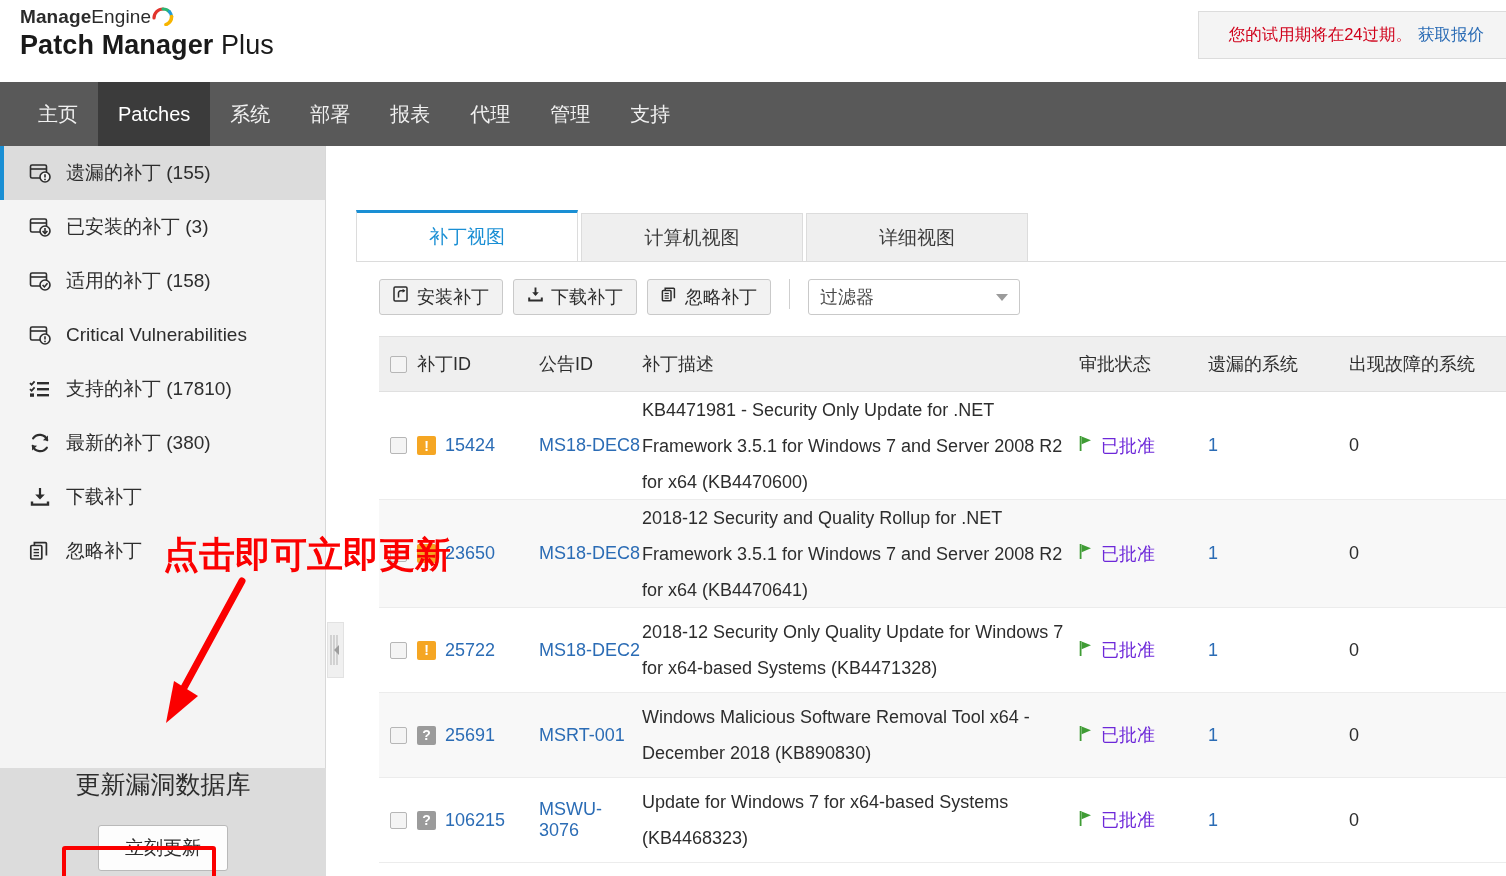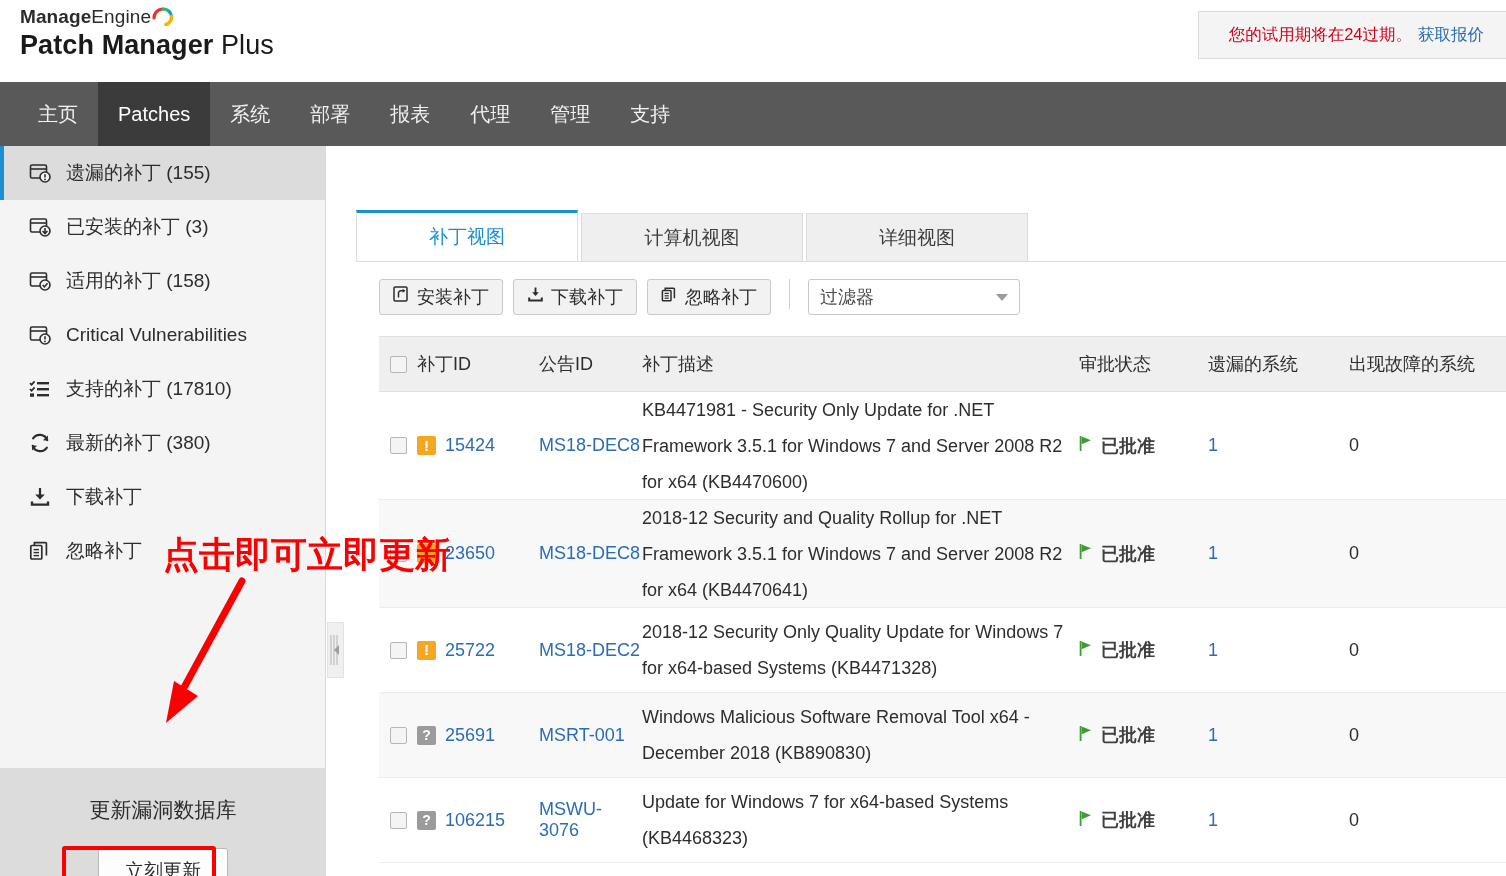--- a/index.html
+++ b/index.html
@@ -35,21 +35,21 @@
 
   
   .sidebar { position: absolute; left: 0; top: 146px; width: 326px; height: 730px; background: #f4f4f4; border-right: 1px solid #d8d8d8; }
   .side-item { position: relative; display: flex; align-items: center; height: 54px; padding-left: 28px; gap: 14px; cursor: pointer; }
   .side-item.active { background: #dcdcdc; }
   .side-item.active::before { content: ""; position: absolute; left: 0; top: 0; width: 4px; height: 100%; background: #1a8fd4; }
   .side-ico { width: 24px; height: 24px; flex: none; display: flex; align-items: center; justify-content: center; }
   .side-label { font-size: 19px; color: #2d2d2d; white-space: nowrap; }
 
   .update-panel { position: absolute; left: 0; top: 622px; width: 326px; height: 245px; background: #dcdcdc; text-align: center; }
-  .update-title { font-size: 21px; color: #2d2d2d; padding-top: 28px; }
+  .update-title { font-size: 25px; color: #2d2d2d; }
   .update-btn { display: inline-block; margin-top: 24px; background: #fdfdfd; border: 1px solid #b9b9b9;
                 border-radius: 3px; font-size: 19px; color: #2d2d2d; padding: 9px 26px; cursor: pointer; }
   .redbox { position: absolute; left: 62px; top: 700px; width: 154px; height: 72px; border: 4px solid #fb0000; border-radius: 3px; pointer-events: none; }
 
   
   .collapse-handle { position: absolute; left: 327px; top: 622px; width: 17px; height: 56px;
                      background: #f0f0f0; border: 1px solid #e2e2e2; display: flex; align-items: center; justify-content: center; cursor: pointer; }
 
   
   .content { position: absolute; left: 345px; top: 146px; width: 1161px; height: 730px; background: #fff; }
@@ -80,21 +80,21 @@
   .c-appr  { width: 129px; flex: none; display: flex; align-items: center; gap: 7px; }
   .c-miss  { width: 141px; flex: none; }
   .c-fail  { width: 157px; flex: none; }
   .th { font-size: 18px; color: #2d2d2d; white-space: nowrap; }
   .chk { width: 17px; height: 17px; background: #f4f4f4; border: 1px solid #b6b6b6; border-radius: 2px; cursor: pointer; }
   .sev { width: 19px; height: 19px; flex: none; border-radius: 2px; color: #fff; font-size: 14px; font-weight: bold; display: flex; align-items: center; justify-content: center; }
   .sev.warn { background: #f5a623; }
   .sev.unk  { background: #9b9b9b; }
   .lnk { color: #2b6cb5; font-size: 18px; text-decoration: none; cursor: pointer; }
   .desc { font-size: 18px; color: #2d2d2d; line-height: 36px; }
-  .appr-txt { font-size: 18px; color: #404040; font-weight: bold; }
+  .appr-txt { font-size: 18px; color: #6d28d9; }
   .num { font-size: 18px; color: #2d2d2d; }
 
   
   .anno-text { position: absolute; left: 163px; top: 531px; font-size: 36px; font-weight: bold; color: #fb0000; white-space: nowrap; z-index: 40; }
   .anno-arrow { position: absolute; left: 150px; top: 575px; z-index: 40; pointer-events: none; }
 </style>
 </head>
 <body>
 
 <div id="app">

